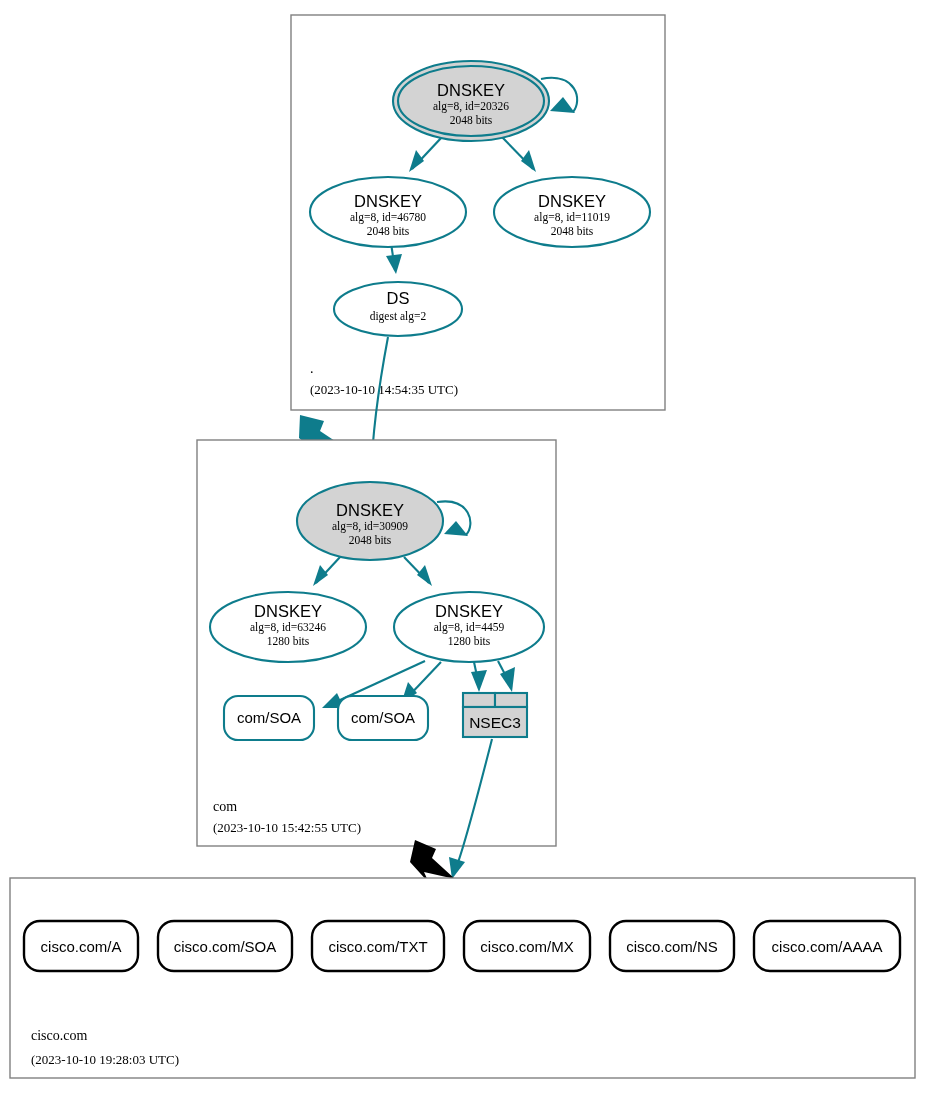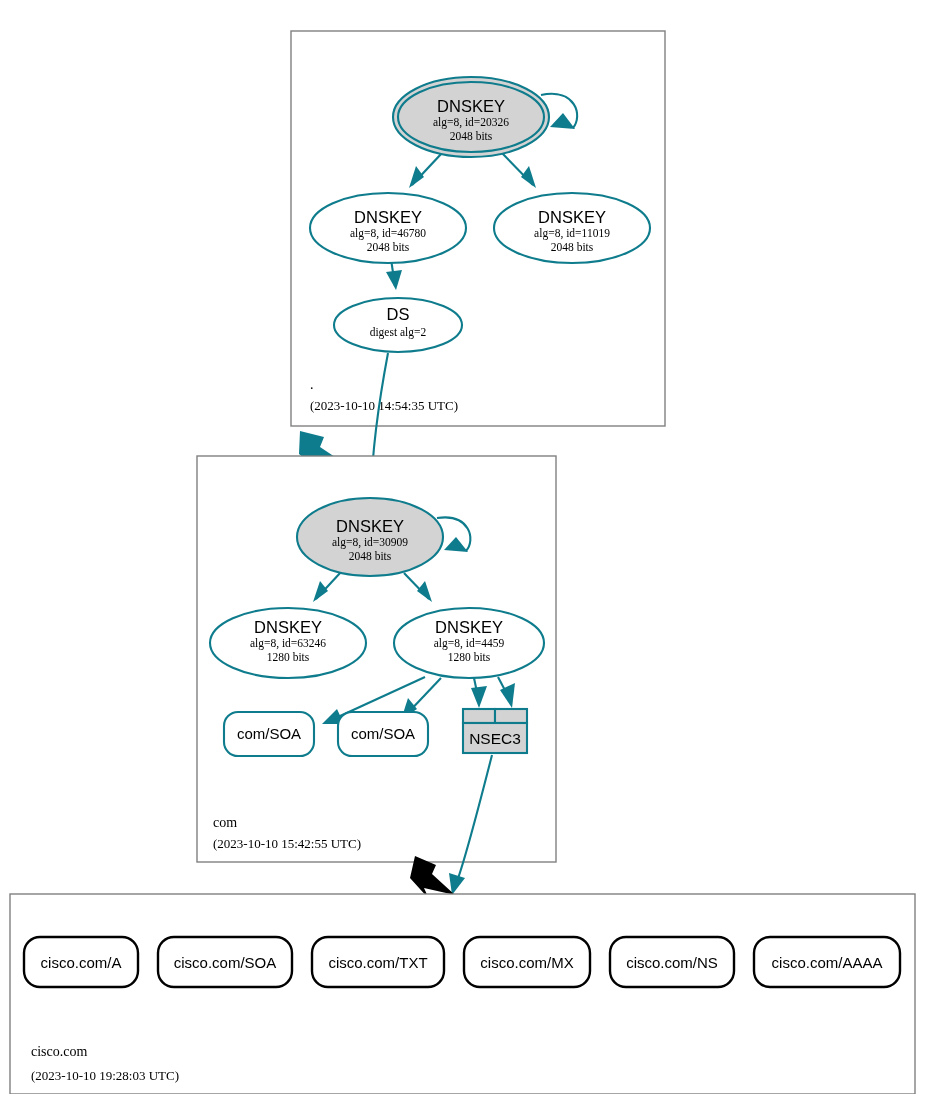--- a/index.html
+++ b/index.html
@@ -10,21 +10,20 @@
   body {
     width: 925px;
     height: 1094px;
     font-family: "Liberation Sans", sans-serif;
     overflow: hidden;
   }
   #diagram-root {
     position: relative;
     width: 925px;
     height: 832px;
-    margin-top: 16px;
   }
   svg.dnsviz {
     display: block;
     width: 925px;
     height: 1094px;
   }
   .zone-box {
     fill: #ffffff;
     stroke: #808080;
     stroke-width: 1.4;

